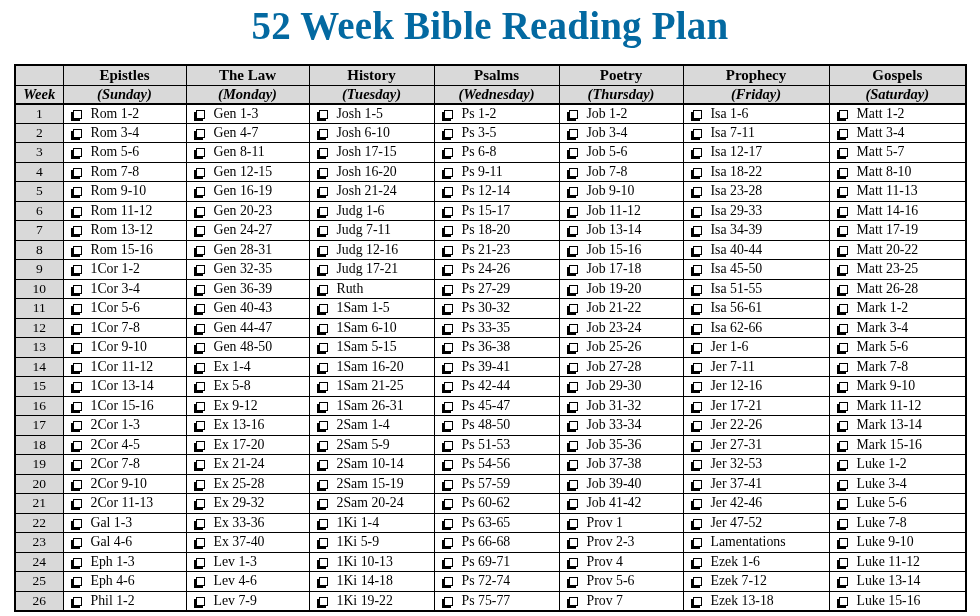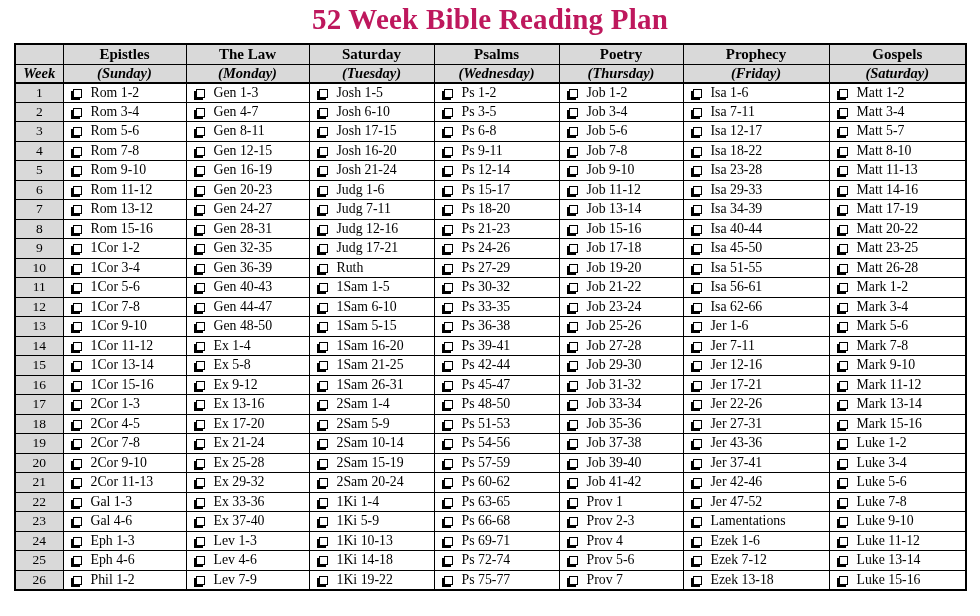--- a/index.html
+++ b/index.html
@@ -4,31 +4,31 @@
 <style>
   * { margin: 0; padding: 0; box-sizing: border-box; }
   html, body {
     width: 980px; height: 616px;
     background: #ffffff;
     overflow: hidden;
     font-family: "Liberation Serif", "DejaVu Serif", serif;
   }
   .page-title {
     text-align: center;
-    font-size: 29px;
+    font-size: 39px;
     font-weight: bold;
     letter-spacing: 0.2px;
     padding-top: 3px;
-    color: #be185d;
+    color: #0369a1;
   }
   table.plan {
     border-collapse: collapse;
     table-layout: fixed;
     margin-left: 14px;
-    margin-top: 7px;
+    margin-top: 16px;
     width: 951px;
     font-family: Liberation Serif, serif;
   }
   table.plan col.c-week { width: 48px; }
   table.plan col.c-epistles { width: 123px; }
   table.plan col.c-law { width: 123px; }
   table.plan col.c-history { width: 125px; }
   table.plan col.c-psalms { width: 125px; }
   table.plan col.c-poetry { width: 124px; }
   table.plan col.c-prophecy { width: 146px; }
@@ -96,21 +96,21 @@
     <col class="c-psalms">
       <col class="c-poetry">
       <col class="c-prophecy">
       <col class="c-gospels">
   </colgroup>
   <thead>
     <tr class="hdr-books">
       <th></th>
       <th>Epistles</th>
       <th>The Law</th>
-      <th>Saturday</th>
+      <th>History</th>
       <th>Psalms</th>
       <th>Poetry</th>
       <th>Prophecy</th>
       <th>Gospels</th>
     </tr>
     <tr class="hdr-days">
       <th>Week</th>
       <th>(Sunday)</th>
       <th>(Monday)</th>
       <th>(Tuesday)</th>
@@ -320,21 +320,21 @@
         <td class="rd"><span class="cb"></span><span>Mark 15-16</span></td>
       </tr>
 
       <tr>
         <td class="wk">19</td>
         <td class="rd"><span class="cb"></span><span>2Cor 7-8</span></td>
         <td class="rd"><span class="cb"></span><span>Ex 21-24</span></td>
         <td class="rd"><span class="cb"></span><span>2Sam 10-14</span></td>
         <td class="rd"><span class="cb"></span><span>Ps 54-56</span></td>
         <td class="rd"><span class="cb"></span><span>Job 37-38</span></td>
-        <td class="rd"><span class="cb"></span><span>Jer 43-36</span></td>
+        <td class="rd"><span class="cb"></span><span>Jer 32-53</span></td>
         <td class="rd"><span class="cb"></span><span>Luke 1-2</span></td>
       </tr>
 
       <tr>
         <td class="wk">20</td>
         <td class="rd"><span class="cb"></span><span>2Cor 9-10</span></td>
         <td class="rd"><span class="cb"></span><span>Ex 25-28</span></td>
         <td class="rd"><span class="cb"></span><span>2Sam 15-19</span></td>
         <td class="rd"><span class="cb"></span><span>Ps 57-59</span></td>
         <td class="rd"><span class="cb"></span><span>Job 39-40</span></td>

